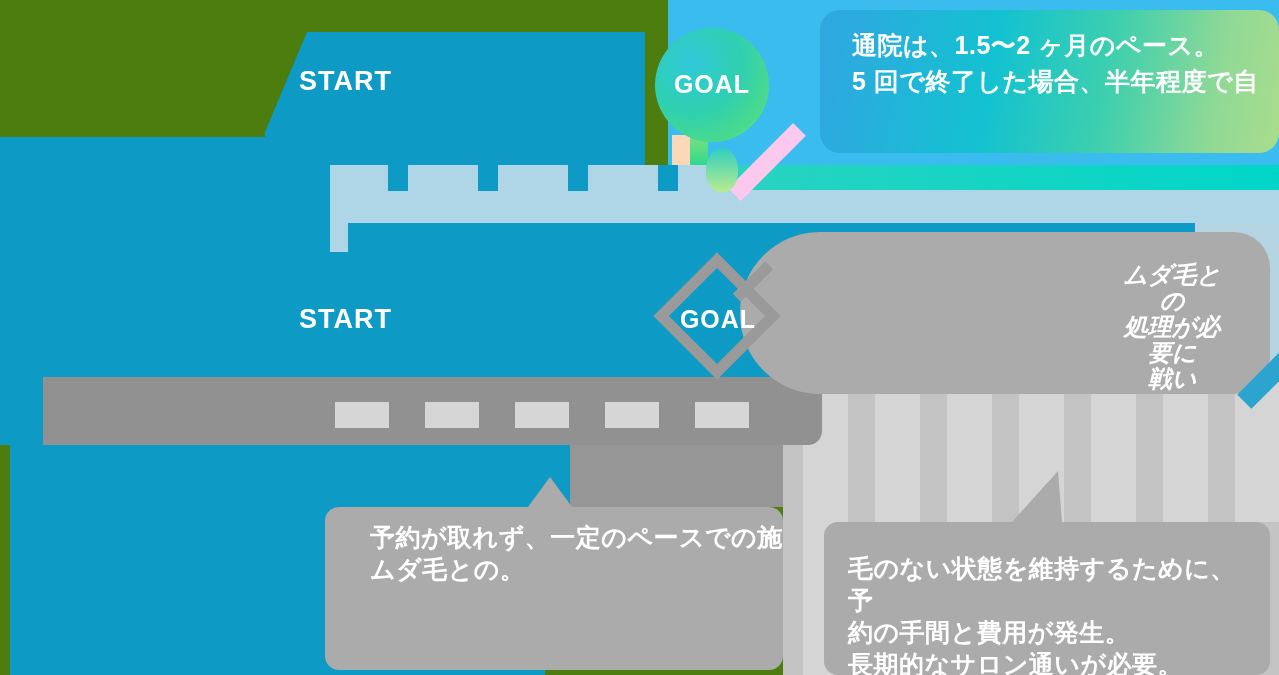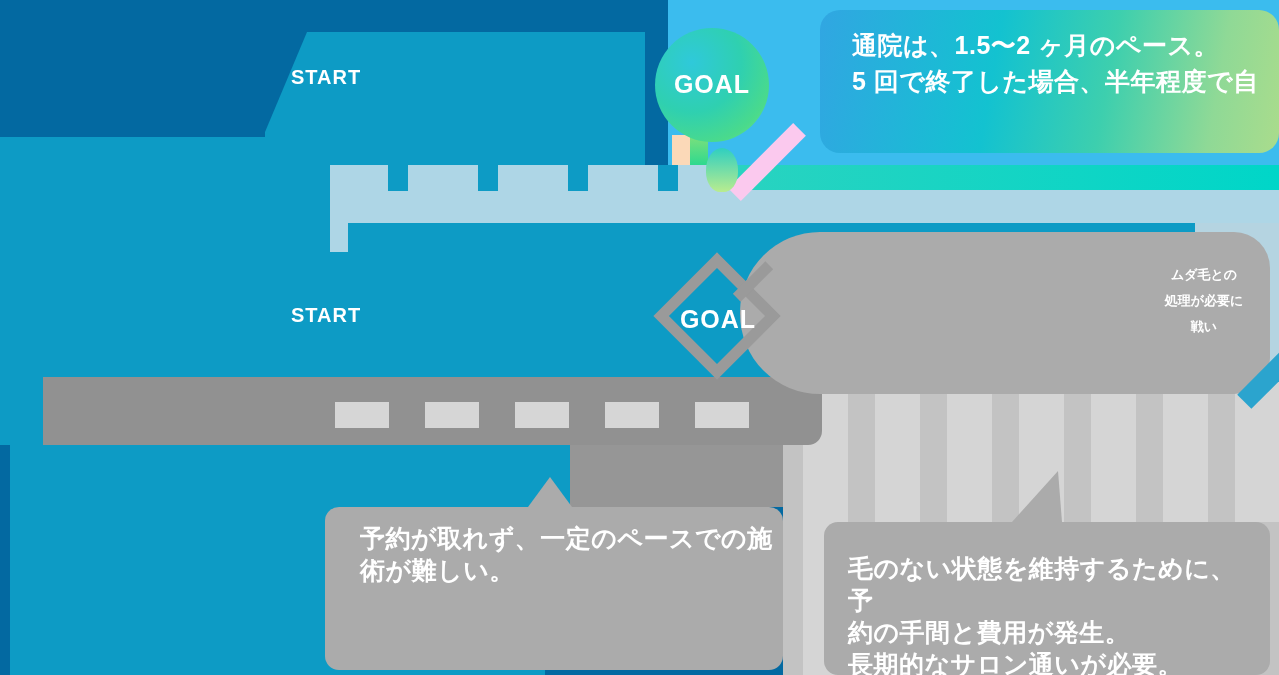--- a/index.html
+++ b/index.html
@@ -1,17 +1,17 @@
 <!DOCTYPE html>
 <html><head>
 <meta charset="utf-8">
 <style>
   html,body{margin:0;padding:0;background:#fff;}
   #canvas{
-    position:relative;width:1279px;height:675px;overflow:hidden;background:#0369a1;
+    position:relative;width:1279px;height:675px;overflow:hidden;background:#4d7c0f;
     font-family:"Liberation Sans","DejaVu Sans",sans-serif;
   }
   .abs{position:absolute;}
   
   .sky        {left:668px;top:0;width:611px;height:190px;background:#3bbcee;z-index:1;}
   .blueA      {left:0;top:137px;width:645px;height:86px;background:#0d9bc5;z-index:1;}
   .blueB      {left:0;top:223px;width:1195px;height:42px;background:#0d9bc5;z-index:1;}
   .blueC      {left:0;top:265px;width:830px;height:180px;background:#0d9bc5;z-index:1;}
   .blueD      {left:10px;top:445px;width:560px;height:62px;background:#0d9bc5;z-index:1;}
   .blueE      {left:10px;top:507px;width:535px;height:168px;background:#0d9bc5;z-index:1;}
@@ -54,27 +54,27 @@
   .xTail      {left:730px;top:276px;width:46px;height:11px;background:#9a9a9a;z-index:5;
                transform:rotate(-45deg);}
   .pointerL   {left:528px;top:477px;width:44px;height:30px;background:#ababab;z-index:5;
                clip-path:polygon(50% 0,100% 100%,0 100%);}
   .pointerR   {left:1012px;top:471px;width:50px;height:51px;background:#ababab;z-index:5;
                clip-path:polygon(92% 0,100% 100%,0 100%);}
   .botBubbleL {left:325px;top:507px;width:458px;height:163px;background:#ababab;border-radius:14px;z-index:5;}
   .botBubbleR {left:824px;top:522px;width:446px;height:153px;background:#ababab;border-radius:14px;z-index:5;}
   
   .lbl        {color:#fff;font-weight:bold;z-index:8;letter-spacing:1px;}
-  .startLbl   {left:291px;font-size:20px;}
+  .startLbl   {left:299px;font-size:27px;}
   .goalLbl1   {left:655px;top:70px;width:114px;text-align:center;font-size:25px;}
   .goalLbl2   {left:668px;top:305px;width:100px;text-align:center;font-size:25px;}
-  .mudaText   {left:1144px;top:262px;width:120px;text-align:center;color:#fff;font-weight:bold;
-               font-size:13px;line-height:26px;z-index:6;}
+  .mudaText   {left:1112px;top:262px;width:120px;text-align:center;color:#fff;font-weight:bold;
+               font-size:24px;line-height:26px;z-index:6;font-style:italic;}
   .bubbleText {color:#fff;font-weight:bold;font-size:25px;line-height:32px;z-index:7;letter-spacing:.5px;}
-  .btL        {left:360px;top:522px;width:420px;}
+  .btL        {left:370px;top:522px;width:420px;font-family:Liberation Serif, serif;}
   .btR        {left:848px;top:552px;width:410px;}
   .line{display:block;}
 </style>
 </head>
 <body>
 
 <div id="canvas">
 
   <div class="abs sky"></div>
   <div class="abs blueA"></div>
@@ -135,21 +135,21 @@
     <span class="line">戦い</span>
   </div>
 
   <div class="abs lbl startLbl" style="top:304px;">START</div>
   <div class="abs lbl goalLbl2">GOAL</div>
 
   <div class="abs pointerL"></div>
   <div class="abs botBubbleL"></div>
   <div class="abs bubbleText btL">
     <span class="line">予約が取れず、一定のペースでの施</span>
-    <span class="line">術が難しい。</span>
+    <span class="line">ムダ毛との。</span>
   </div>
 
   <div class="abs pointerR"></div>
   <div class="abs botBubbleR"></div>
   <div class="abs bubbleText btR">
     <span class="line">毛のない状態を維持するために、予</span>
     <span class="line">約の手間と費用が発生。</span>
     <span class="line">長期的なサロン通いが必要。</span>
   </div>
 

